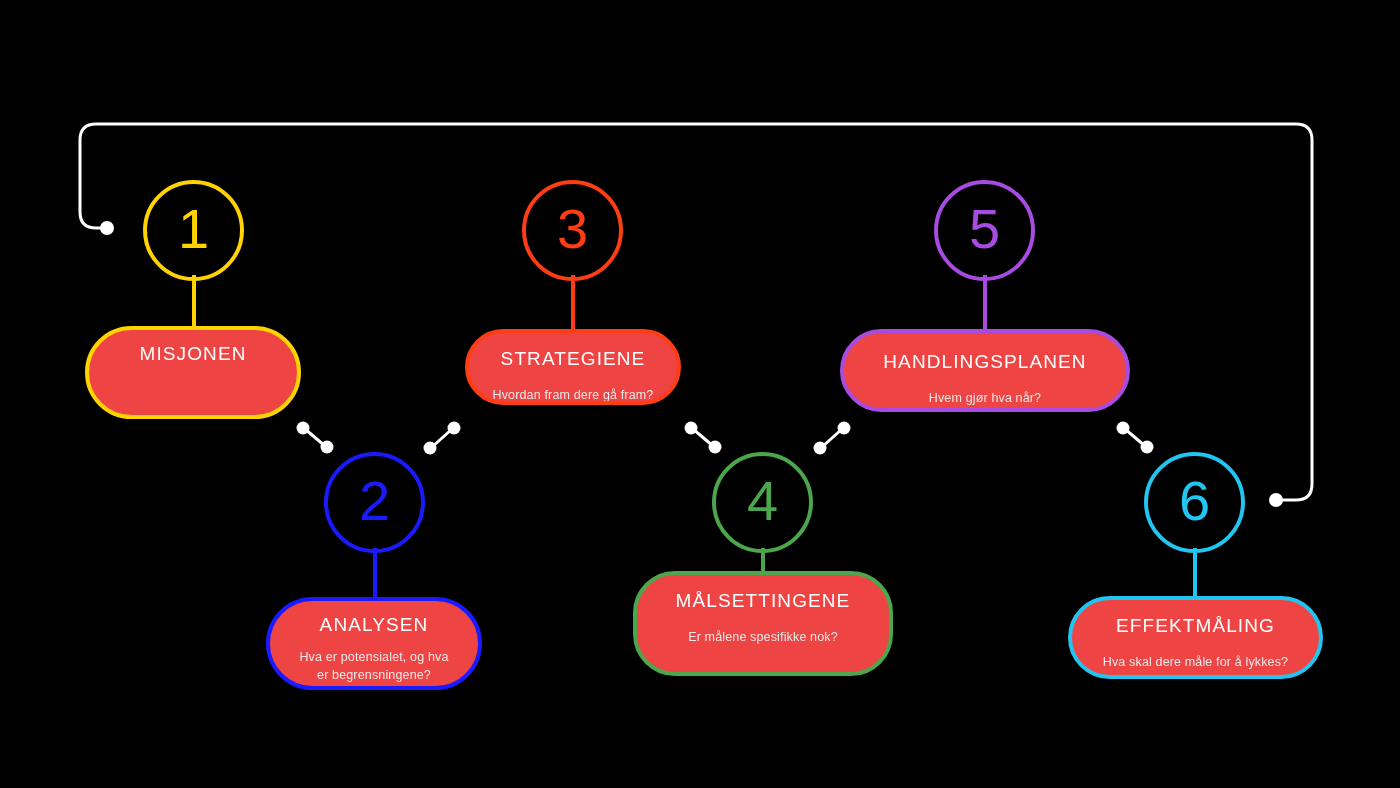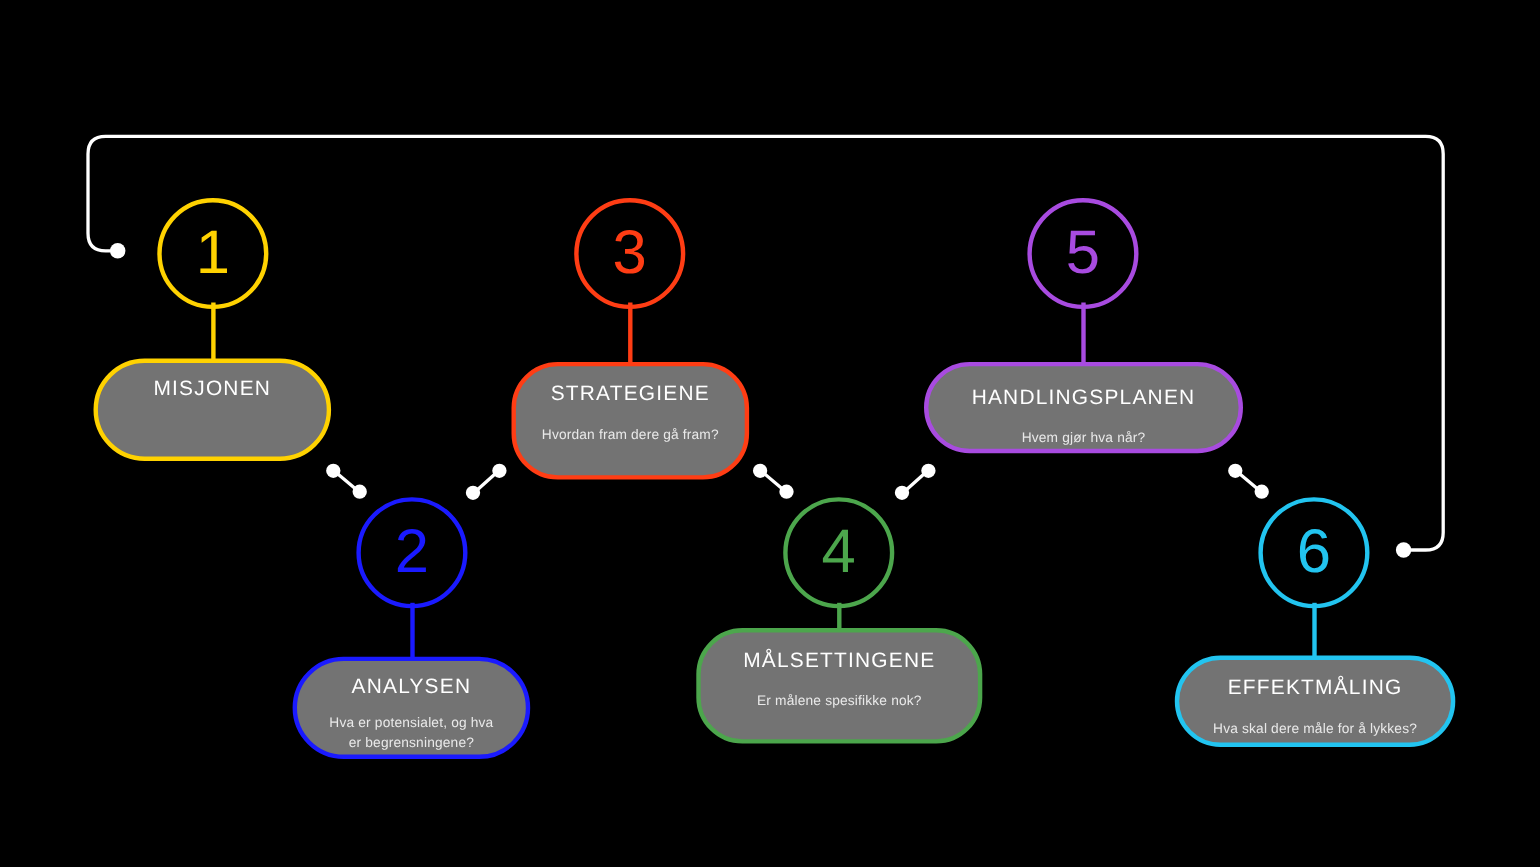--- a/index.html
+++ b/index.html
@@ -32,21 +32,21 @@
     letter-spacing:0;
     transform:translateY(-2px);
   }
 
   .stem{position:absolute;z-index:2;}
 
   .pill{
     position:absolute;
     box-sizing:border-box;
     border-style:solid;
-    background:#737373;
+    background:#ef4444;
     display:flex;
     flex-direction:column;
     align-items:center;
     justify-content:flex-start;
     z-index:3;
     overflow:hidden;
   }
   .pill .title{
     color:#fff;
     font-size:19px;
@@ -132,21 +132,21 @@
         <span>er begrensningene?</span>
       </span>
     </div>
   </div>
 
   <div class="node">
     <div class="stem" style="left:571px;top:275px;width:4px;height:55px;background:#FF3D14;"></div>
     <div class="circle" style="left:522px;top:180px;width:101px;height:101px;border-width:4px;border-color:#FF3D14;">
       <span class="num" style="color:#FF3D14;">3</span>
     </div>
-    <div class="pill short" style="left:465px;top:329px;width:216px;height:107px;border-width:4px;border-color:#FF3D14;border-radius:42px;">
+    <div class="pill short" style="left:465px;top:329px;width:216px;height:76px;border-width:4px;border-color:#FF3D14;border-radius:42px;">
       <span class="title">STRATEGIENE</span>
       <span class="sub">Hvordan fram dere gå fram?</span>
     </div>
   </div>
 
   <div class="node">
     <div class="stem" style="left:761px;top:548px;width:4px;height:52px;background:#4CA64C;"></div>
     <div class="circle" style="left:712px;top:452px;width:101px;height:101px;border-width:4px;border-color:#4CA64C;">
       <span class="num" style="color:#4CA64C;">4</span>
     </div>

